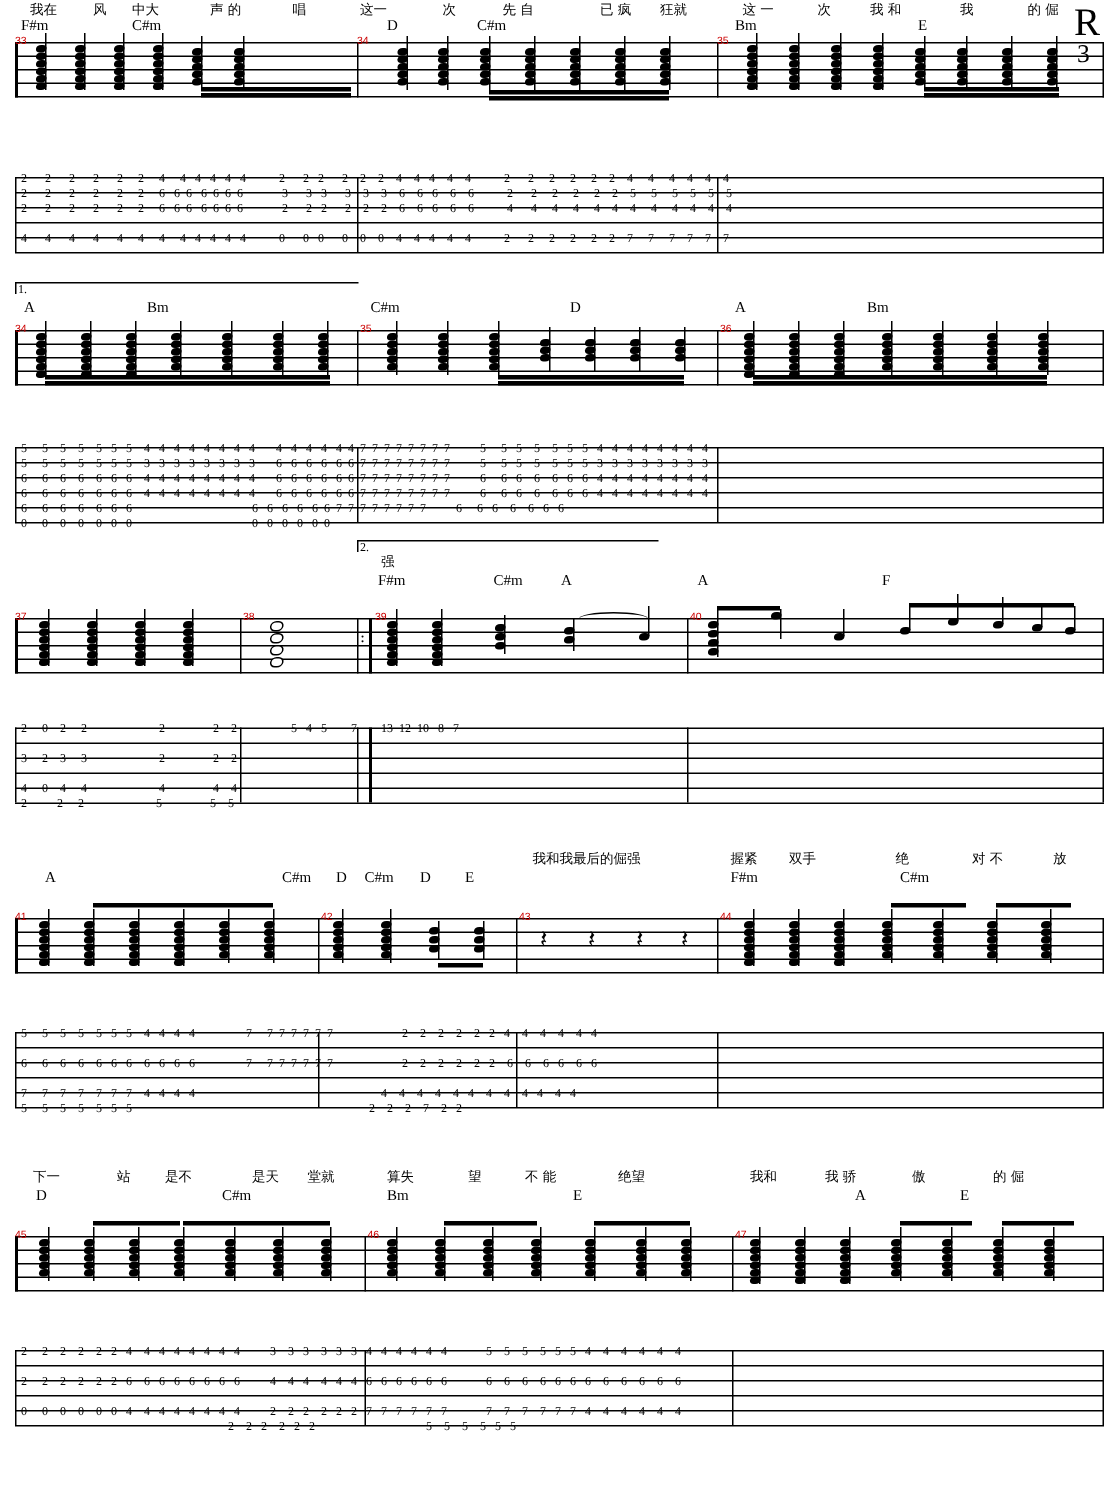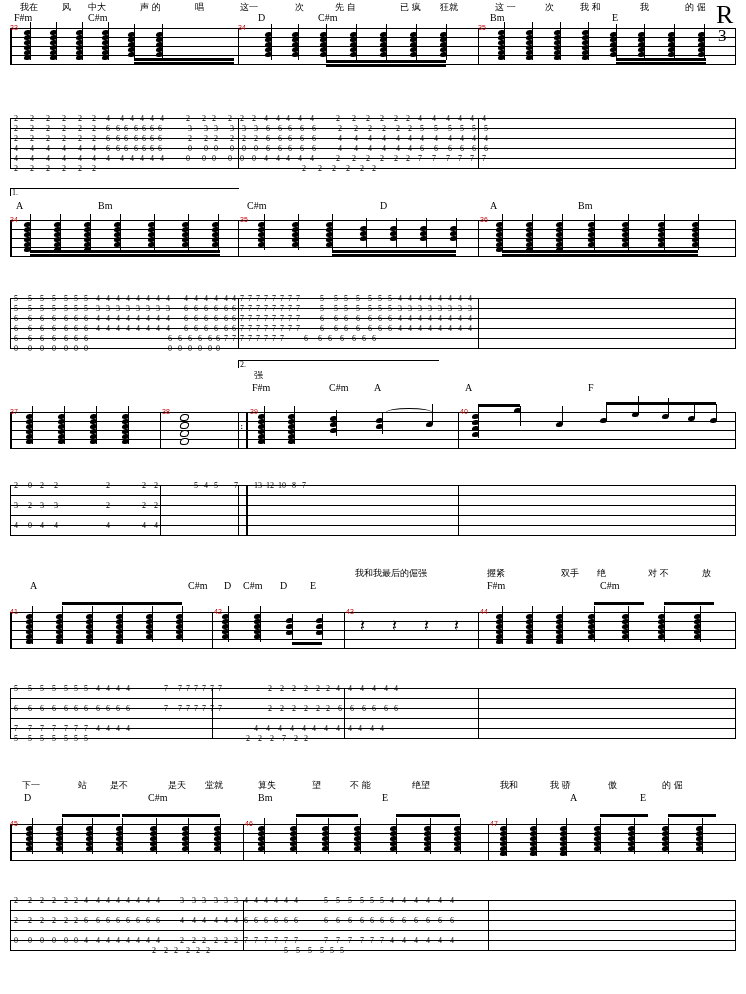--- a/index.html
+++ b/index.html
@@ -408,23 +408,21 @@
         <div class="tline"></div>
         <div class="tline"></div>
     </div>
     <div class="bar" style="left:0px; top:118px; height:50px;"></div>
     <div class="bar" style="left:228px; top:118px; height:50px;"></div>
     <div class="bar" style="left:468px; top:118px; height:50px;"></div>
     <div class="bar" style="left:725px; top:118px; height:50px;"></div>
     <div class="tabrow" style="top:114px;">  2      2      2      2      2     2     4     4   4   4   4   4           2      2   2      2    2    2    4    4   4    4    4           2      2     2     2     2    2    4     4     4    4    4    4</div>
     <div class="tabrow" style="top:124px;">  2      2      2      2      2     2     6   6  6   6  6  6  6             3      3   3      3    3    3    6    6   6    6    6           2      2     2     2     2    2    5     5     5    5    5    5</div>
     <div class="tabrow" style="top:134px;">  2      2      2      2      2     2     6   6  6   6  6  6  6             2      2   2      2    2    2    6    6   6    6    6           4      4     4     4     4    4    4     4     4    4    4    4</div>
-    <div class="tabrow" style="top:144px;">  4      4      4      4      4     4     6   6  6   6  6  6  6             0      0   0      0    0    0    6    6   6    6    6           4      4     4     4     4    4    6     6     6    6    6    6</div>
     <div class="tabrow" style="top:154px;">  4      4      4      4      4     4     4     4   4   4   4   4           0      0   0      0    0    0    4    4   4    4    4           2      2     2     2     2    2    7     7     7    7    7    7</div>
-    <div class="tabrow" style="top:164px;">  2      2      2      2      2     2                                                                                                       2      2     2     2     2    2</div>
   </div>
 
   <div class="system" id="sys2" style="top:188px; height:180px;">
     <div class="volta" style="left:0px; top:0px; width:228px;"></div>
     <div class="voltalabel" style="left:2px; top:0px;">1.</div>
 
     <div class="chord" style="left:6px; top:12px;">A</div>
     <div class="chord" style="left:88px; top:12px;">Bm</div>
     <div class="chord" style="left:237px; top:12px;">C#m</div>
     <div class="chord" style="left:370px; top:12px;">D</div>
@@ -797,26 +795,27 @@
     </div>
     <div class="bar" style="left:0px; top:125px; height:50px;"></div>
     <div class="bar" style="left:150px; top:125px; height:50px;"></div>
     <div class="bar" style="left:228px; top:125px; height:50px;"></div>
     <div class="barthick" style="left:236px; top:125px; height:50px;"></div>
     <div class="bar" style="left:448px; top:125px; height:50px;"></div>
     <div class="bar" style="left:725px; top:125px; height:50px;"></div>
     <div class="tabrow" style="top:121px;">  2     0    2     2                        2                2    2                  5   4   5        7        13  12  10   8   7</div>
     <div class="tabrow" style="top:141px;">  3     2    3     3                        2                2    2</div>
     <div class="tabrow" style="top:161px;">  4     0    4     4                        4                4    4</div>
+    <div class="tabrow" style="top:171px;">  2          2     2                        5                5    5</div>
   </div>
 
   <div class="system" id="sys4" style="top:566px; height:190px;">
     <div class="lyric" style="left:345px; top:2px;">我和我最后的倔强</div>
     <div class="lyric" style="left:477px; top:2px;">握紧</div>
-    <div class="lyric" style="left:551px; top:2px;">双手</div>
+    <div class="lyric" style="left:516px; top:2px;">双手</div>
     <div class="lyric" style="left:587px; top:2px;">绝</div>
     <div class="lyric" style="left:638px; top:2px;">对 不</div>
     <div class="lyric" style="left:692px; top:2px;">放</div>
 
     <div class="chord" style="left:20px; top:14px;">A</div>
     <div class="chord" style="left:178px; top:14px;">C#m</div>
     <div class="chord" style="left:214px; top:14px;">D</div>
     <div class="chord" style="left:233px; top:14px;">C#m</div>
     <div class="chord" style="left:270px; top:14px;">D</div>
     <div class="chord" style="left:300px; top:14px;">E</div>

